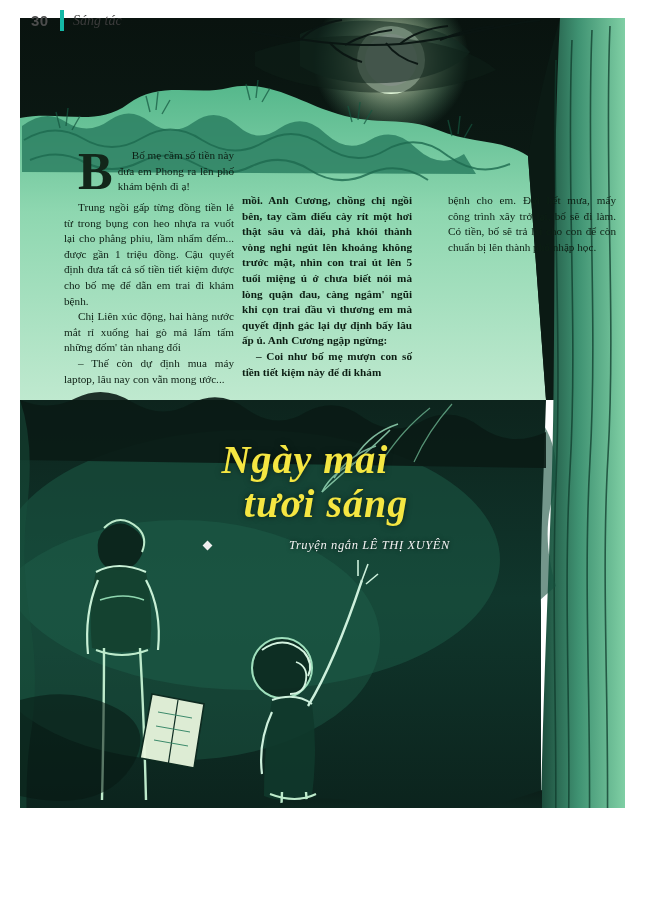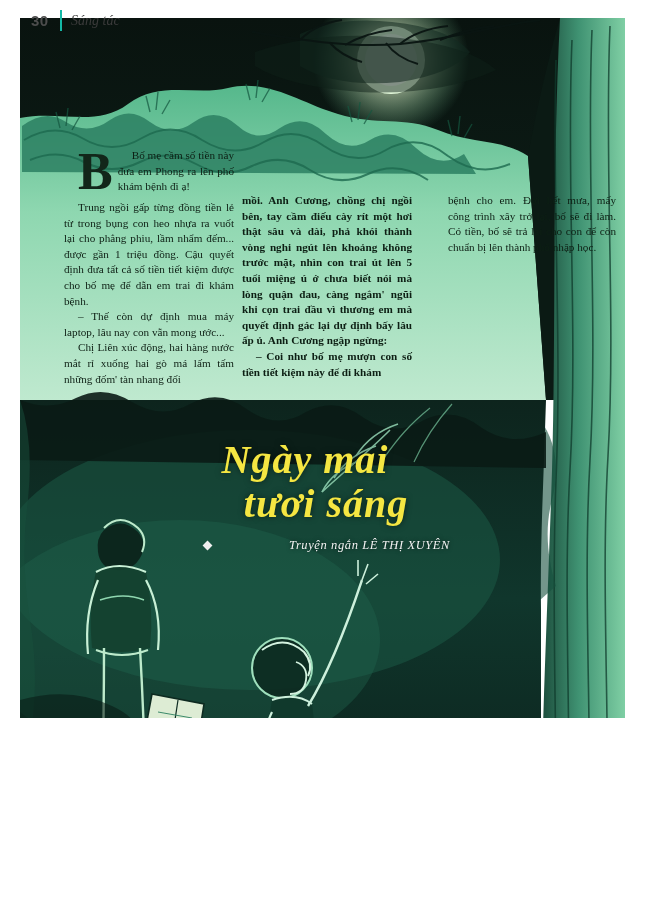--- a/index.html
+++ b/index.html
@@ -10,21 +10,21 @@
     width: 645px;
     height: 915px;
     background: #ffffff;
     font-family: "Liberation Serif", serif;
     overflow: hidden;
   }
 
   .page {
     position: relative;
     width: 645px;
-    height: 718px;
+    height: 808px;
     overflow: hidden;
     background: #ffffff;
   }
 
   
   .art {
     position: absolute;
     left: 0;
     top: 0;
     width: 645px;
@@ -50,21 +50,21 @@
     font-weight: bold;
     color: #4d4d4d;
     letter-spacing: 0.5px;
   }
   .section-tag {
     position: absolute;
     left: 60px;
     top: 10px;
     height: 21px;
     padding: 0 9px 0 9px;
-    border-left: 2px solid #14b8a6;
+    border-left: 4px solid #14b8a6;
     display: flex;
     align-items: center;
     font-family: "Liberation Serif", serif;
     font-size: 14px;
     color: #3a3a3a;
     font-style: italic;
   }
 
   
   .columns {
@@ -366,22 +366,22 @@
     <div class="section-tag">Sáng tác</div>
   </div>
 
   <div class="columns">
 
     <div class="col col1">
       <p class="dropcap-para">
         <span class="dropcap">B</span><span>Bố mẹ cầm số tiền này đưa em Phong ra lên phố khám bệnh đi ạ!</span>
       </p>
       <p>Trung ngồi gấp từng đồng tiền lẻ từ trong bụng con heo nhựa ra vuốt lại cho phẳng phiu, lầm nhẩm đếm... được gần 1 triệu đồng. Cậu quyết định đưa tất cả số tiền tiết kiệm được cho bố mẹ để dẫn em trai đi khám bệnh.</p>
+      <p>Chị Liên xúc động, hai hàng nước mắt rỉ xuống hai gò má lấm tấm những đốm' tàn nhang đối</p>
       <p>– Thế còn dự định mua máy laptop, lâu nay con vẫn mong ước...</p>
-      <p>Chị Liên xúc động, hai hàng nước mắt rỉ xuống hai gò má lấm tấm những đốm' tàn nhang đối</p>
     </div>
 
     <div class="col col2">
       <p class="noindent">mồi. Anh Cương, chồng chị ngồi bên, tay cầm điếu cày rít một hơi thật sâu và dài, phả khói thành vòng nghi ngút lên khoảng không trước mặt, nhìn con trai út lên 5 tuổi miệng ú ớ chưa biết nói mà lòng quận đau, càng ngắm' ngũi khi cọn trai đầu vì thương em mà quyết định gác lại dự định bấy lâu ấp ủ. Anh Cương ngập ngừng:</p>
       <p>– Coi như bố mẹ mượn con số tiền tiết kiệm này để đi khám</p>
     </div>
 
     <div class="col col3">
       <p class="noindent">bệnh cho em. Đợi hết mưa, mấy công trình xây trở lại, bố sẽ đi làm. Có tiền, bố sẽ trả lại cho con để còn chuẩn bị lên thành phố nhập học.</p>
     </div>

